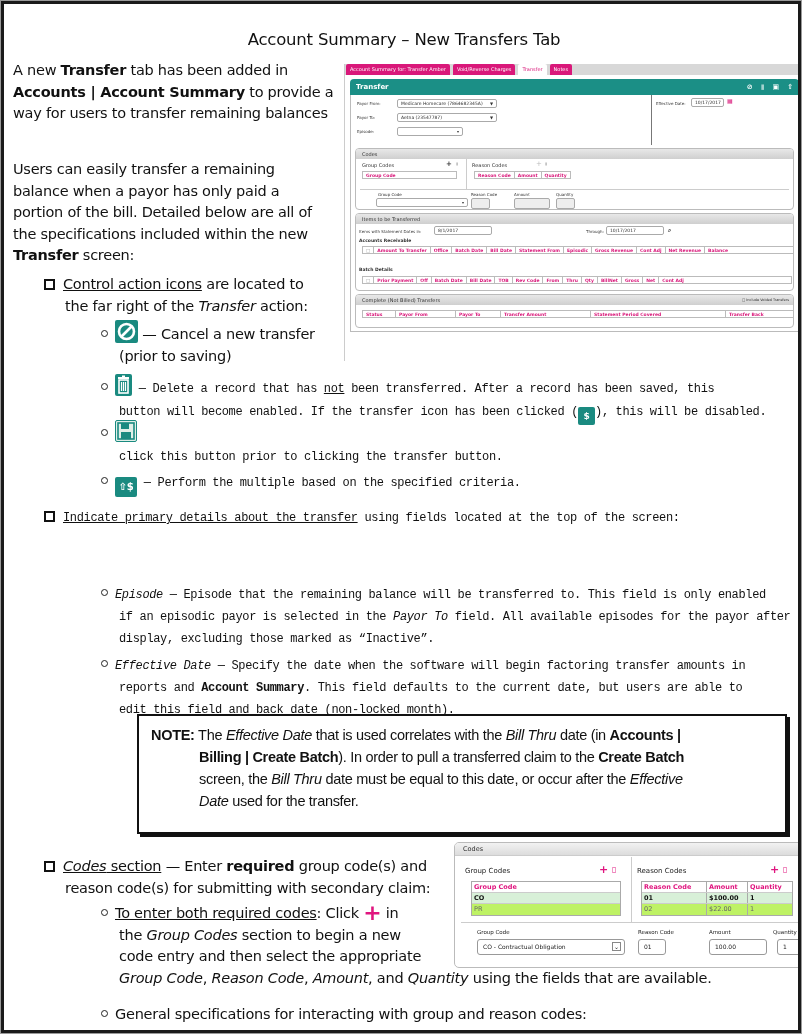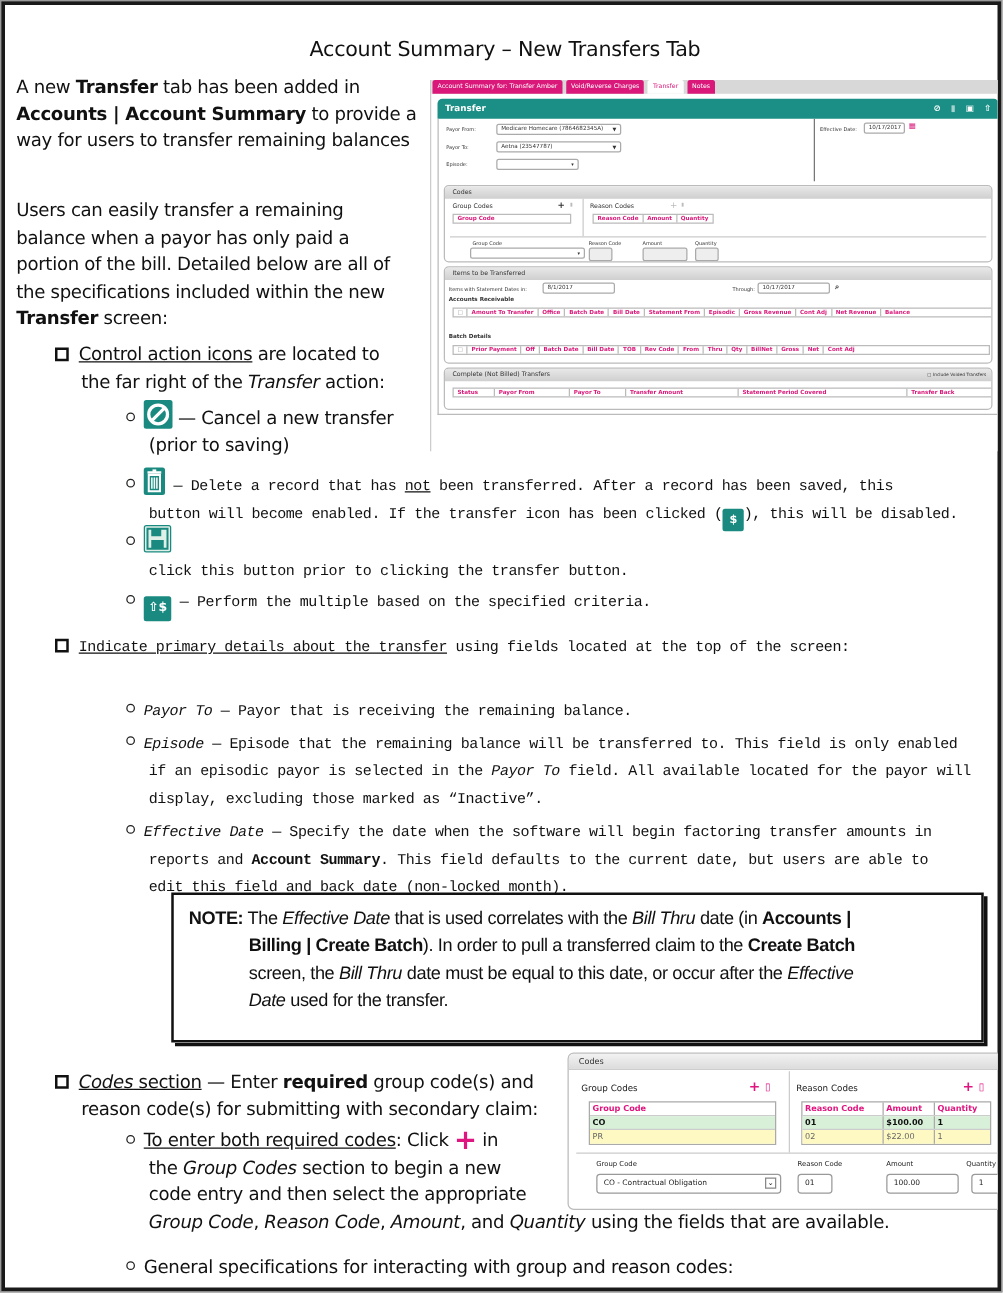--- a/index.html
+++ b/index.html
@@ -46,21 +46,21 @@
 
 
 .shot2{position:absolute;left:450px;top:838px;width:350px;height:126px;border:1px solid #bbb;border-radius:5px;background:#fff;font-family:"DejaVu Sans",sans-serif;overflow:hidden}
 .s2hdr{height:13px;background:linear-gradient(#f2f2f2,#dcdcdc);font-size:6.5px;line-height:13px;padding-left:8px;color:#333;border-bottom:1px solid #ccc}
 .s2 .t{position:absolute;font-size:6.5px;color:#222}
 .s2tbl{position:absolute;border:1px solid #aaa;font-size:6.5px}
 .s2tbl .r{display:flex;height:11px;line-height:10px;border-bottom:1px solid #ccc}
 .s2tbl .r span{padding:0 2px;border-right:1px solid #aaa}
 .s2tbl .r.hd span{color:#e0157f;font-weight:bold}
 .s2tbl .r.sel1{background:#d8f0d8;font-weight:bold}
-.s2tbl .r.sel2{background:#fef9c3;color:#666}
+.s2tbl .r.sel2{background:#bef264;color:#666}
 .inp{position:absolute;border:1px solid #999;border-radius:3px;height:16px;font-size:6px;line-height:14px;padding-left:5px;background:#fff;color:#222}
 </style>
 </head>
 <body>
 
 <div class="page">
 
   <div class="title">Account Summary – New Transfers Tab</div>
 
   <div class="p" style="left:9px;top:56px;width:330px">
@@ -112,26 +112,23 @@
   </div>
 
   <div class="p" style="left:97px;top:467px;width:700px">
     <span class="circ"></span><span class="ico" style="width:22px;height:20px;font-size:10px;line-height:20px">⇧$</span><span class="cond"> — Perform the multiple based on the specified criteria.</span>
   </div>
 
   <div class="p cond" style="left:40px;top:503px;width:760px">
     <span class="sq"></span><u>Indicate primary details about the transfer</u><span> using fields located at the top of the screen:</span>
   </div>
 
-  <div class="p cond" style="left:97px;top:554px;width:700px">
-    <span class="circ"></span><i>Payor To</i><span> — Payor that is receiving the remaining balance.</span>
-  </div>
   <div class="p cond" style="left:97px;top:580px;width:700px">
     <span class="circ"></span><i>Episode</i><span> — Episode that the remaining balance will be transferred to. This field is only enabled</span><br>
-    <span style="padding-left:18px"></span><span>if an episodic payor is selected in the </span><i>Payor To</i><span> field. All available located for the payor will</span><br>
+    <span style="padding-left:18px"></span><span>if an episodic payor is selected in the </span><i>Payor To</i><span> field. All available episodes for the payor after</span><br>
     <span style="padding-left:18px"></span><span>display, excluding those marked as “Inactive”.</span>
   </div>
   <div class="p cond" style="left:97px;top:651px;width:700px">
     <span class="circ"></span><i>Effective Date</i><span> — Specify the date when the software will begin factoring transfer amounts in</span><br>
     <span style="padding-left:18px"></span><span>reports and </span><b>Account Summary</b><span>. This field defaults to the current date, but users are able to</span><br>
     <span style="padding-left:18px"></span><span>edit this field and back date (non-locked month).</span>
   </div>
 
   <div class="note">
     <div class="nl"><b>NOTE:</b><span> The </span><i>Effective Date</i><span> that is used correlates with the </span><i>Bill Thru</i><span> date (in </span><b>Accounts |</b></div>

